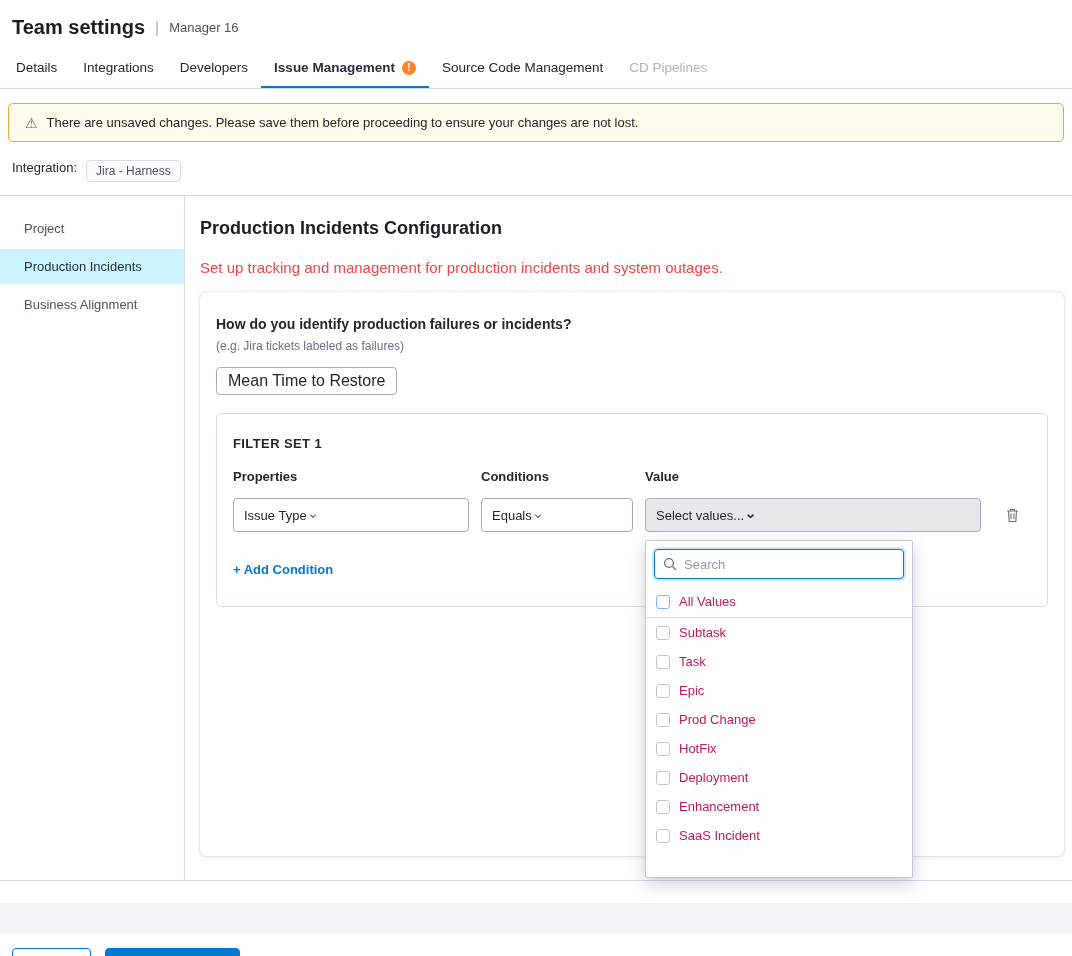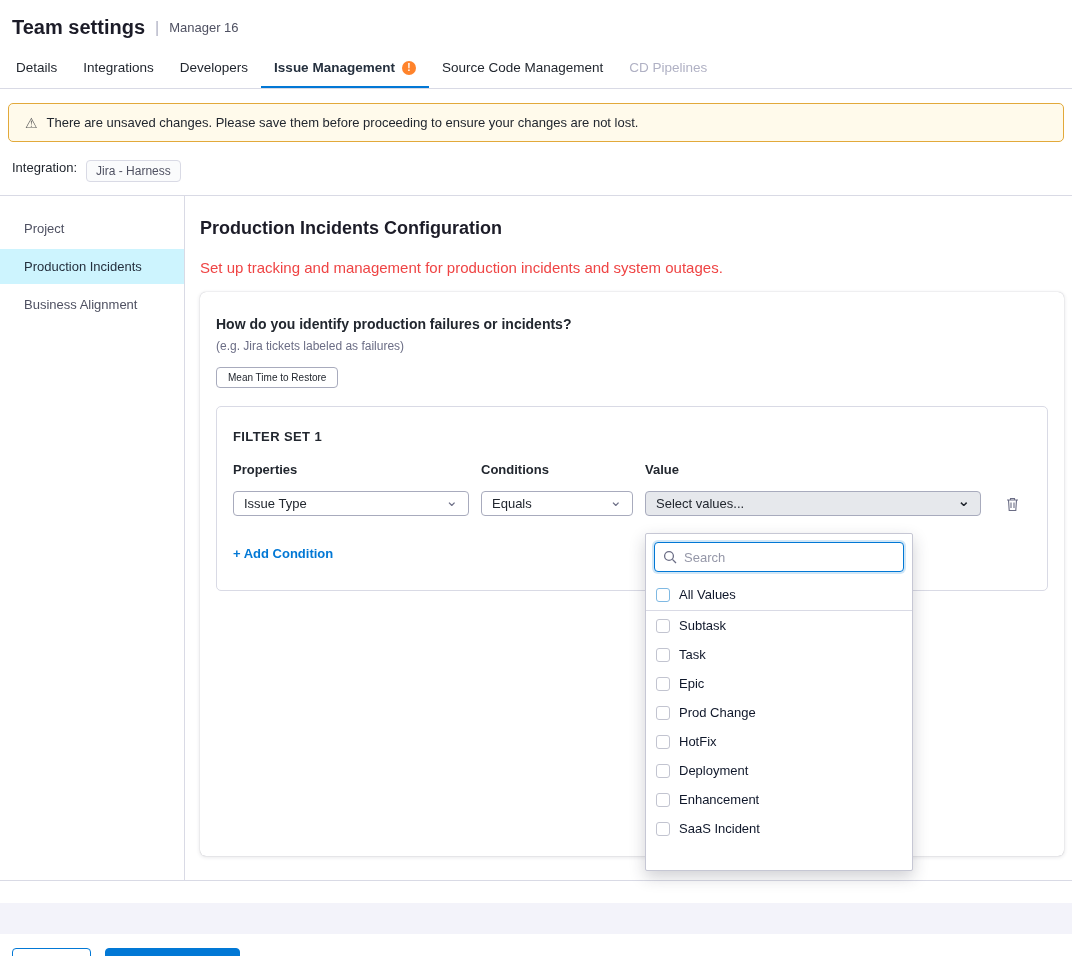--- a/index.html
+++ b/index.html
@@ -43,49 +43,49 @@
 
   .main { flex: 1; padding: 22px 8px 24px 15px; }
   .main-title { font-size: 18px; font-weight: 700; color: #1c1c28; }
   .main-sub { font-size: 15px; color: #ef4444; margin-top: 20px; }
 
   .card { margin-top: 16px; background: #fff; border-radius: 6px; min-height: 564px;
           box-shadow: 0 0 1px rgba(40,41,61,.35), 0 1px 4px rgba(40,41,61,.14);
           padding: 24px 16px 40px; position: relative; }
   .question { font-size: 14px; font-weight: 700; }
   .hint { font-size: 12px; color: #6b6d85; margin-top: 7px; }
-  .metric-chip { display: inline-block; margin-top: 14px; border: 1px solid #a8abbd; border-radius: 4px; padding: 4px 11px; font-size: 10px; color: #22272f; background: #fff; cursor: pointer; }
+  .metric-chip { display: inline-block; margin-top: 14px; border: 1px solid #a8abbd; border-radius: 4px; padding: 4px 11px; font-size: 16px; color: #22272f; background: #fff; cursor: pointer; }
 
   
   .filter-set { margin-top: 18px; border: 1px solid #d9dae5; border-radius: 5px; padding: 22px 16px 28px; }
   .filter-title { font-size: 13px; font-weight: 700; letter-spacing: .4px; color: #22272f; }
   .filter-grid { display: grid; grid-template-columns: 236px 152px 336px 1fr; column-gap: 12px; align-items: center; }
   .filter-grid.labels { margin-top: 18px; font-size: 13px; font-weight: 600; }
   .filter-grid.controls { margin-top: 14px; }
 
-  .select { height: 25px; border: 1px solid #a8abbd; border-radius: 4px; background: #fff; display: flex; align-items: center; justify-content: space-between; padding: 0 10px; font-size: 13px; color: #22272f; cursor: pointer; }
+  .select { height: 34px; border: 1px solid #a8abbd; border-radius: 4px; background: #fff; display: flex; align-items: center; padding: 0 10px; font-size: 13px; color: #22272f; cursor: pointer; }
   .select .chev { color: #6b6d85; font-size: 15px; line-height: 1; transform: translateY(-3px); }
   .value-select { background: #e6e8ec; }
   .value-select .chev { color: #22272f; font-weight: 700; }
 
   .trash-btn { background: none; border: none; cursor: pointer; padding: 4px; margin-left: 8px; justify-self: start; line-height: 0; }
 
   .add-condition { display: inline-block; margin-top: 30px; font-size: 13px; font-weight: 700; color: #0278d5; cursor: pointer; }
 
   
   .value-cell { position: relative; }
   .dropdown-panel { position: absolute; top: 42px; left: 0; width: 268px; height: 338px; overflow: hidden;
                     background: #fff; border: 1px solid #c6c7d4; border-radius: 2px;
                     box-shadow: 0 6px 16px rgba(40,41,61,.22); z-index: 10; }
   .search-row { padding: 8px 8px 7px; }
   .search-box { height: 30px; border: 1px solid #0278d5; box-shadow: 0 0 0 2px rgba(2,120,213,.18); border-radius: 4px; display: flex; align-items: center; gap: 7px; padding: 1px 8px; background: #fff; }
   .search-box input { border: none; outline: none; flex: 1; font-size: 13px; color: #22272f; background: transparent; font-family: inherit; }
   .search-box input::placeholder { color: #9597a8; }
 
-  .option-row { display: flex; align-items: center; gap: 9px; padding: 0 10px; height: 29px; font-size: 13px; color: #0f172a; cursor: pointer; }
+  .option-row { display: flex; align-items: center; gap: 9px; padding: 0 10px; height: 29px; font-size: 13px; color: #be185d; cursor: pointer; }
   .option-row.all-values { height: 32px; border-bottom: 1px solid #d9dae5; }
   .checkbox { width: 14px; height: 14px; border: 1px solid #c2c4d0; border-radius: 3px; background: #fff; flex-shrink: 0; }
   .option-row.all-values .checkbox { border-color: #7fb9e3; }
 
   
   .footer-band { height: 31px; background: #f3f3fa; margin-top: 22px; }
   .footer-actions { display: flex; gap: 14px; padding: 14px 12px 16px; }
   .btn { height: 32px; border-radius: 4px; font-size: 13px; font-weight: 700; cursor: pointer; font-family: inherit; }
   .btn-cancel { background: #fff; border: 1px solid #0278d5; color: #0278d5; padding: 0 17px; }
   .btn-save { background: #0278d5; border: 1px solid #0278d5; color: #fff; padding: 0 15px; }

